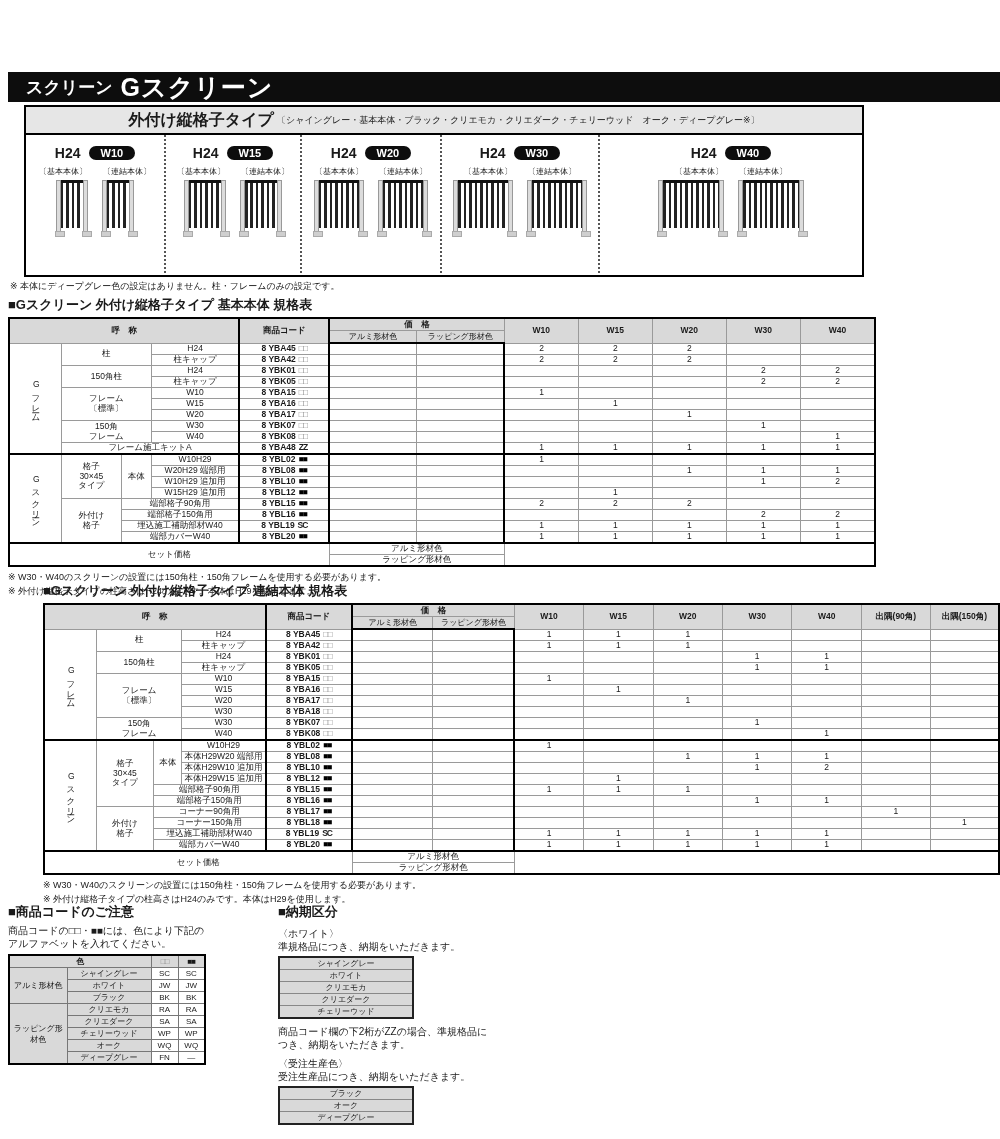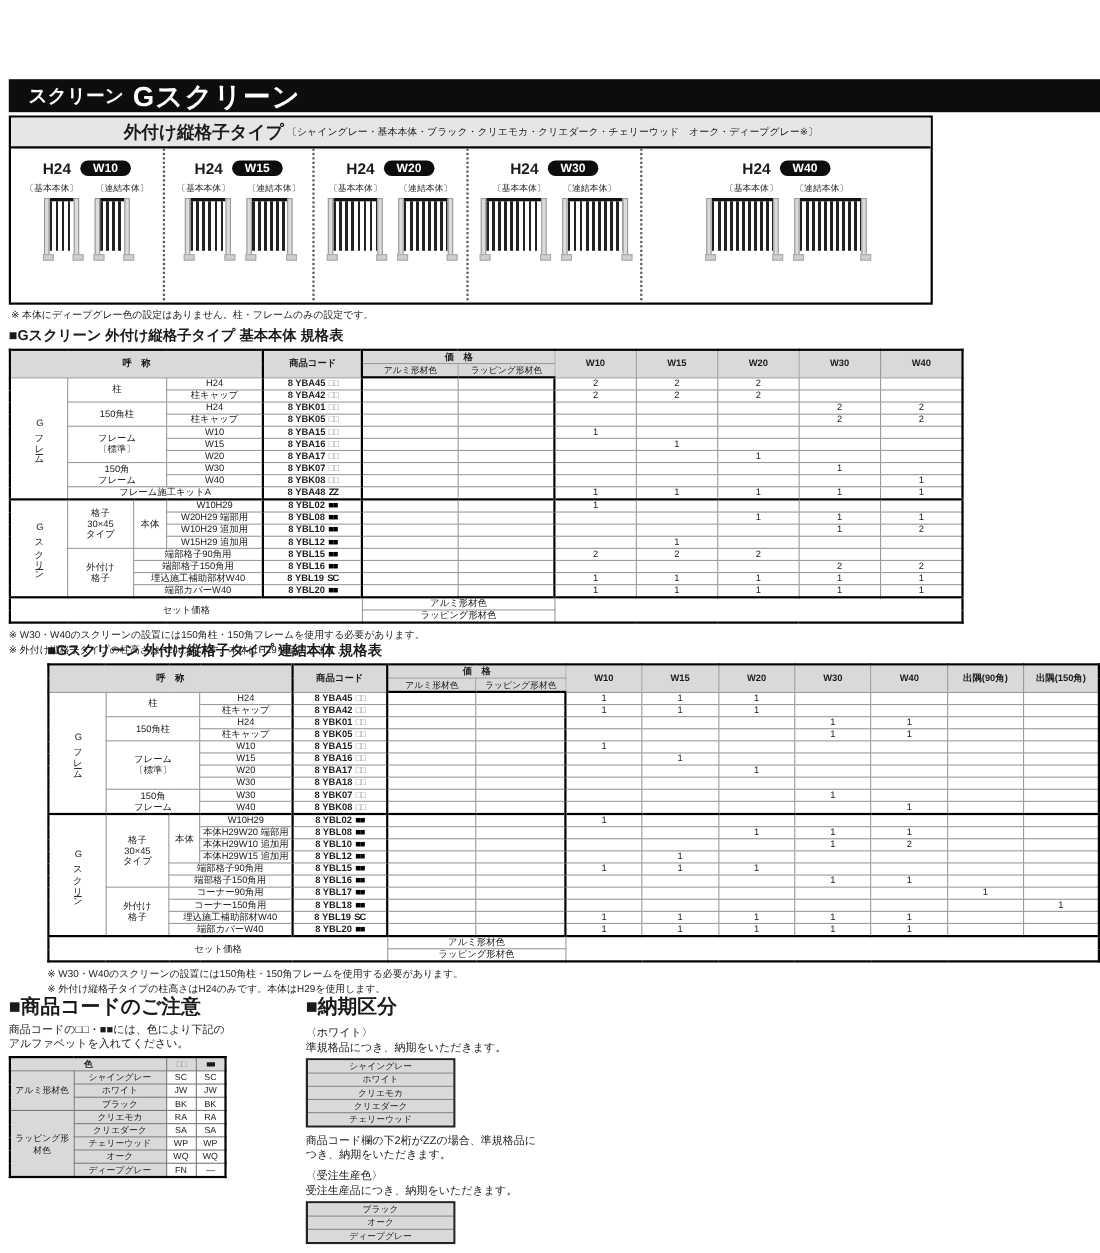--- a/index.html
+++ b/index.html
@@ -4,21 +4,21 @@
 <style>
   html,body{margin:0;padding:0;background:#fff;}
   .page{position:relative;width:1000px;height:1139px;background:#fff;overflow:hidden;
         font-family:"Liberation Sans","DejaVu Sans",sans-serif;color:#1a1a1a;}
   
   .titlebar{position:absolute;top:62px;left:8px;right:0;height:30px;background:#0d0d0d;color:#fff;
             display:flex;align-items:baseline;padding-left:18px;gap:8px;margin-top:10px;}
   .t-small{font-size:17px;font-weight:bold;align-self:center;}
   .t-big{font-size:25px;font-weight:bold;letter-spacing:1px;align-self:center;}
   
-  .overview{position:absolute;top:105px;left:8px;width:836px;height:168px;border:2px solid #000;}
+  .overview{position:absolute;top:105px;left:24px;width:836px;height:168px;border:2px solid #000;}
   .ov-head{height:26px;background:#e6e6e6;border-bottom:2px solid #000;display:flex;align-items:center;justify-content:center;gap:3px;}
   .ov-title{font-size:16px;font-weight:bold;}
   .ov-colors{font-size:9px;}
   .ov-panels{display:flex;height:138px;}
   .panel{border-right:2px dotted #555;display:flex;flex-direction:column;align-items:center;padding-top:10px;box-sizing:border-box;}
   .panel:last-child{border-right:none;}
   .p0{width:140px}.p1{width:136px}.p2{width:140px}.p3{width:158px}.p4{flex:1}
   .p-size{display:flex;align-items:center;gap:8px;}
   .p-h{font-size:14px;font-weight:bold;}
   .badge{background:#0d0d0d;color:#fff;font-size:11px;font-weight:bold;padding:1px 12px;border-radius:9px;}
@@ -54,21 +54,21 @@
   .setlbl{font-size:9px;}
   .setp{font-size:8px;}
   .sfx{margin-left:3px;letter-spacing:-1px;font-size:8.5px;}
   .sfx-open{color:#8a8a8a;font-weight:normal;}
   .sfx-fill{color:#000;}
   .sfx-code{font-weight:bold;}
   .qy{font-size:9px;}
   
   .bottom{position:absolute;top:903px;left:8px;display:flex;gap:22px;}
   .cn{width:212px;}
-  .cn h2,.dl h2{font-size:18px;font-weight:bold;margin:0 0 3px 0;}
+  .cn h2,.dl h2{font-size:13px;font-weight:bold;margin:0 0 3px 0;}
   .cn p,.dl p{font-size:10px;margin:0;line-height:1.3;}
   .cn-t{margin-top:4px;border:2px solid #000;border-collapse:collapse;width:198px;table-layout:fixed;}
   .cn-t th,.cn-t td{border:1px solid #777;font-size:8px;height:11px;padding:0 1px;text-align:center;overflow:hidden;}
   .cn-t th{background:#d9d9d9;}
   .cn-t .cat,.cn-t .cname{background:#d9d9d9;}
   .cn-t .open-h{color:#8a8a8a;letter-spacing:-1px;}
   .cn-t .fill-h{letter-spacing:-1px;}
   .dl{width:230px;margin-left:36px;}
   .dl-h{margin-top:6px !important;}
   .dl-box{width:132px;border:2px solid #222;margin:3px 0 5px 0;}

